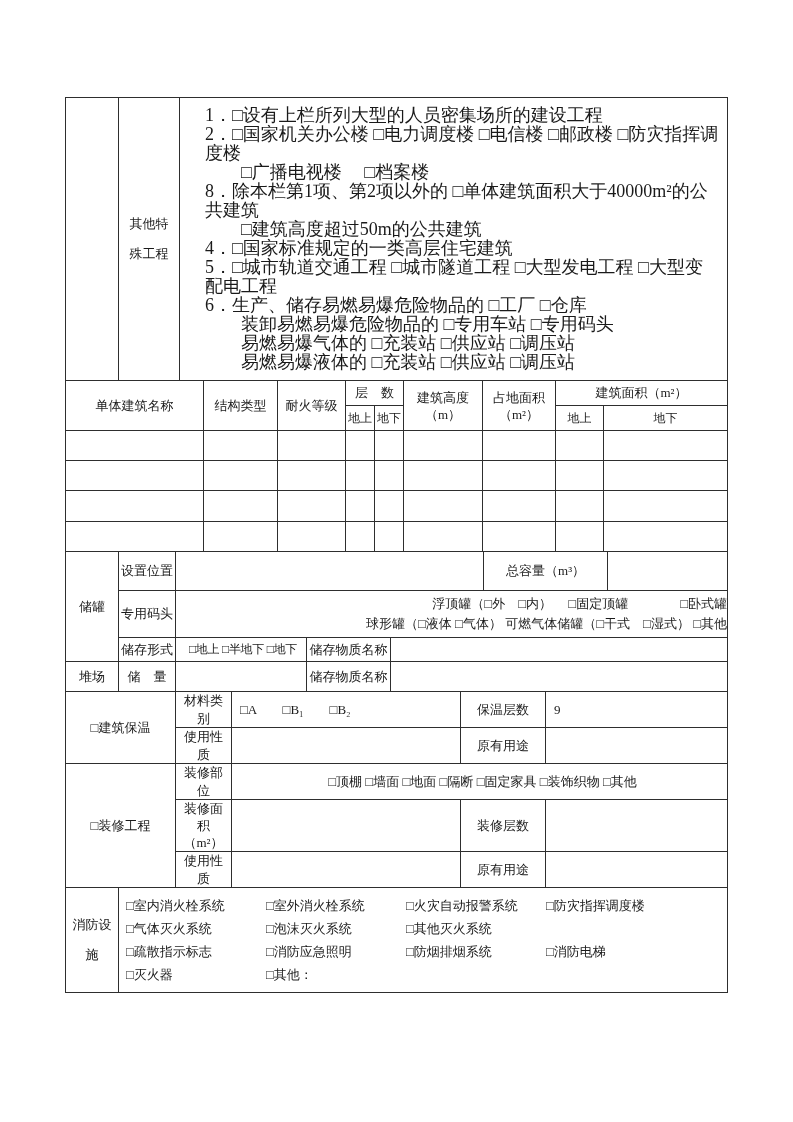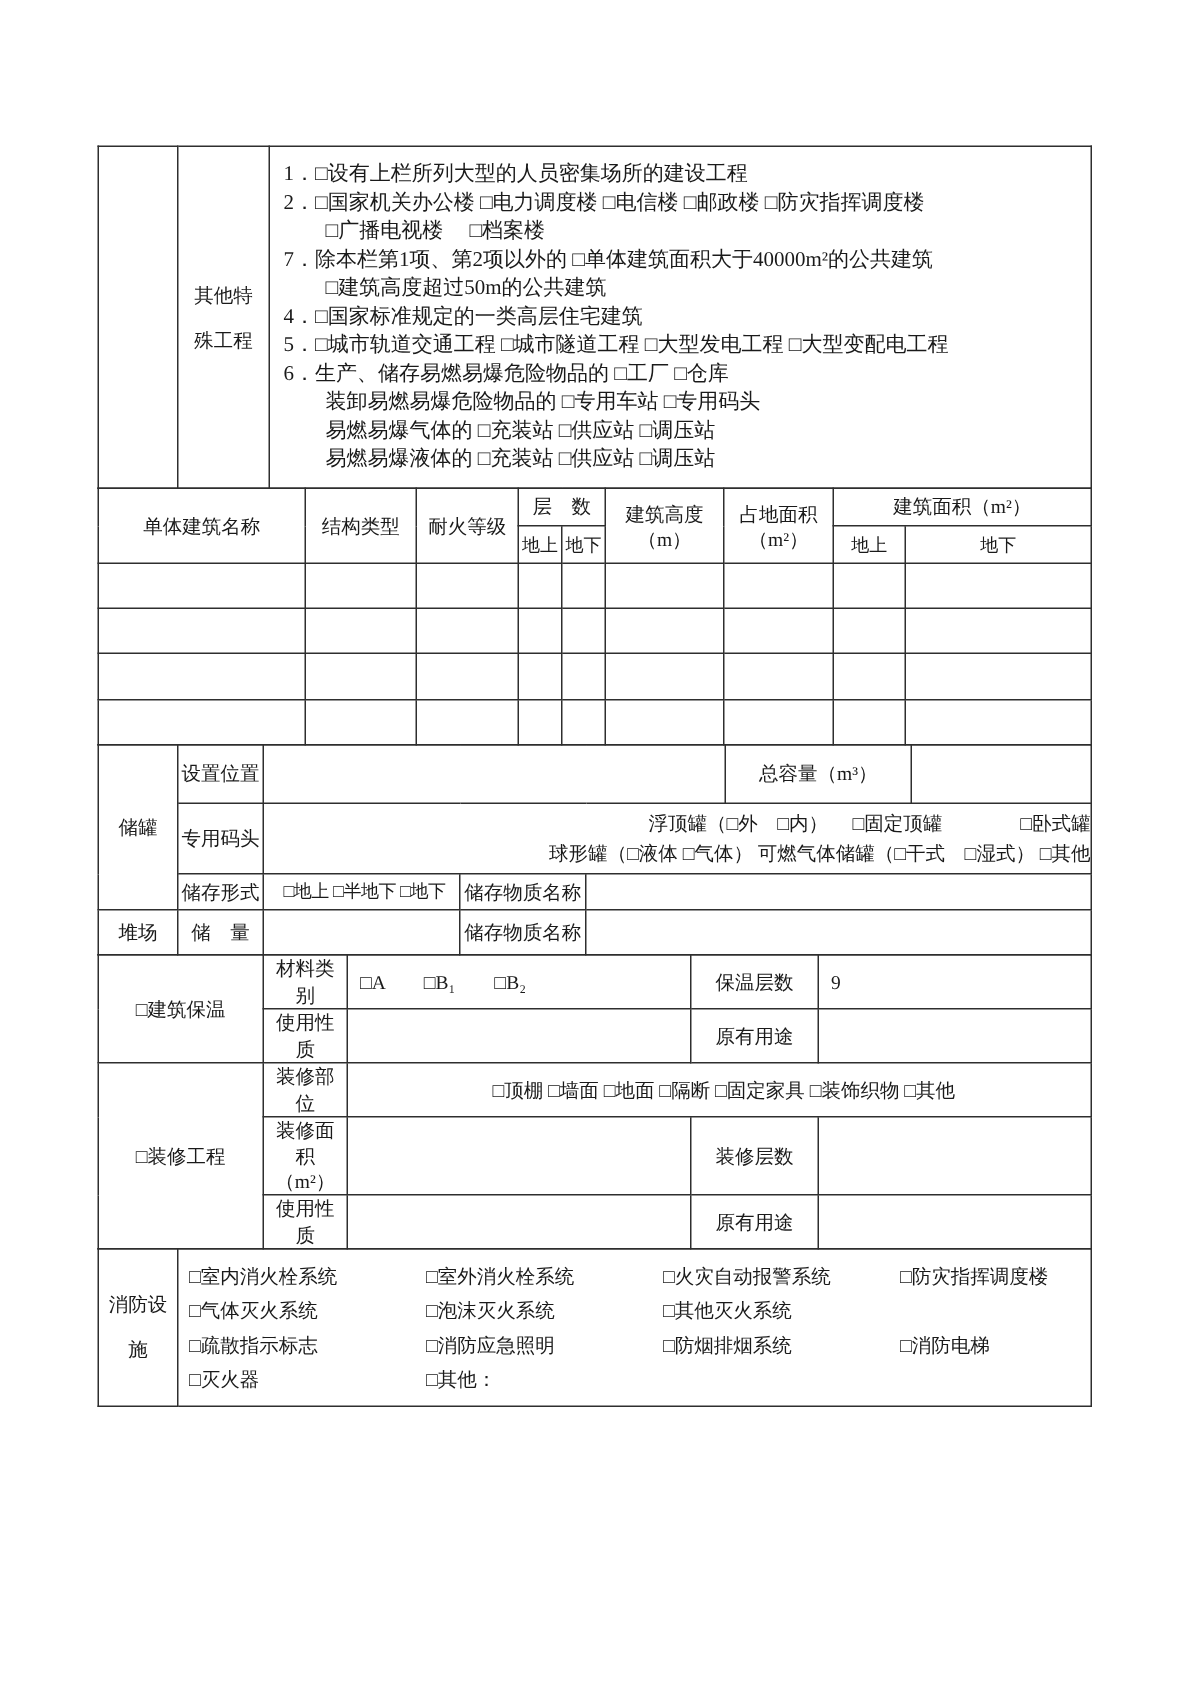--- a/index.html
+++ b/index.html
@@ -13,31 +13,31 @@
   .form { position:absolute; left:65px; top:97px; width:662px; }
   table { border-collapse:collapse; table-layout:fixed; width:662px; }
   table + table { margin-top:-1px; }
   td {
     border:1px solid #2e2e2e; padding:0 2px;
     font-size:13px; text-align:center; vertical-align:middle;
     line-height:1.35; overflow:hidden;
   }
   .left { text-align:left; }
   .list-cell { padding:8px 8px 8px 9px; }
-  .opt-line { white-space:pre-wrap; line-height:19px; font-size:14px; }
+  .opt-line { white-space:pre-wrap; line-height:19px; font-size:18px;margin-left:16px; }
   .two-line div { line-height:30px; }
   .hdr2 div { line-height:17px; }
   .subhdr { font-size:12px; padding:0; }
   .val { text-align:left; padding-left:8px; }
   .nowrap { white-space:nowrap; }
   .type-cell { padding:3px 0 3px 6px; text-align:right; }
   .type-cell div { white-space:pre-wrap; line-height:20px; }
   .storage-opts { font-size:12px; white-space:nowrap; text-align:center; padding-left:6px; letter-spacing:-0.3px; }
   .fire-cell { padding:6px 0 6px 7px; text-align:left; vertical-align:middle; }
-  .fire-row { display:flex; line-height:23px;gap:18px; }
+  .fire-row { display:flex; line-height:23px; }
   .fire-item { width:140px; flex:0 0 140px; white-space:nowrap; }
   .fire-item.last { width:auto; flex:1 1 auto; }
   .page-num { position:absolute; top:1022px; left:0; width:100%; text-align:center; font-size:13px; letter-spacing:1px; }
 </style>
 </head>
 <body>
 
 <div class="page">
   <div class="form">
 
@@ -51,21 +51,21 @@
           <tr style="height:228px">
         <td></td>
         <td class="two-line">
           <div>其他特</div>
           <div>殊工程</div>
         </td>
         <td class="left list-cell">
           <div class="opt-line">1．□设有上栏所列大型的人员密集场所的建设工程</div>
           <div class="opt-line">2．□国家机关办公楼 □电力调度楼 □电信楼 □邮政楼 □防灾指挥调度楼</div>
           <div class="opt-line">　　□广播电视楼　 □档案楼</div>
-          <div class="opt-line">7．除本栏第1项、第2项以外的 □单体建筑面积大于40000m²的公共建筑</div>
+          <div class="opt-line">8．除本栏第1项、第2项以外的 □单体建筑面积大于40000m²的公共建筑</div>
           <div class="opt-line">　　□建筑高度超过50m的公共建筑</div>
           <div class="opt-line">4．□国家标准规定的一类高层住宅建筑</div>
           <div class="opt-line">5．□城市轨道交通工程 □城市隧道工程 □大型发电工程 □大型变配电工程</div>
           <div class="opt-line">6．生产、储存易燃易爆危险物品的 □工厂 □仓库</div>
           <div class="opt-line">　　装卸易燃易爆危险物品的 □专用车站 □专用码头</div>
           <div class="opt-line">　　易燃易爆气体的 □充装站 □供应站 □调压站</div>
           <div class="opt-line">　　易燃易爆液体的 □充装站 □供应站 □调压站</div>
         </td>
       </tr>
     </tbody>

